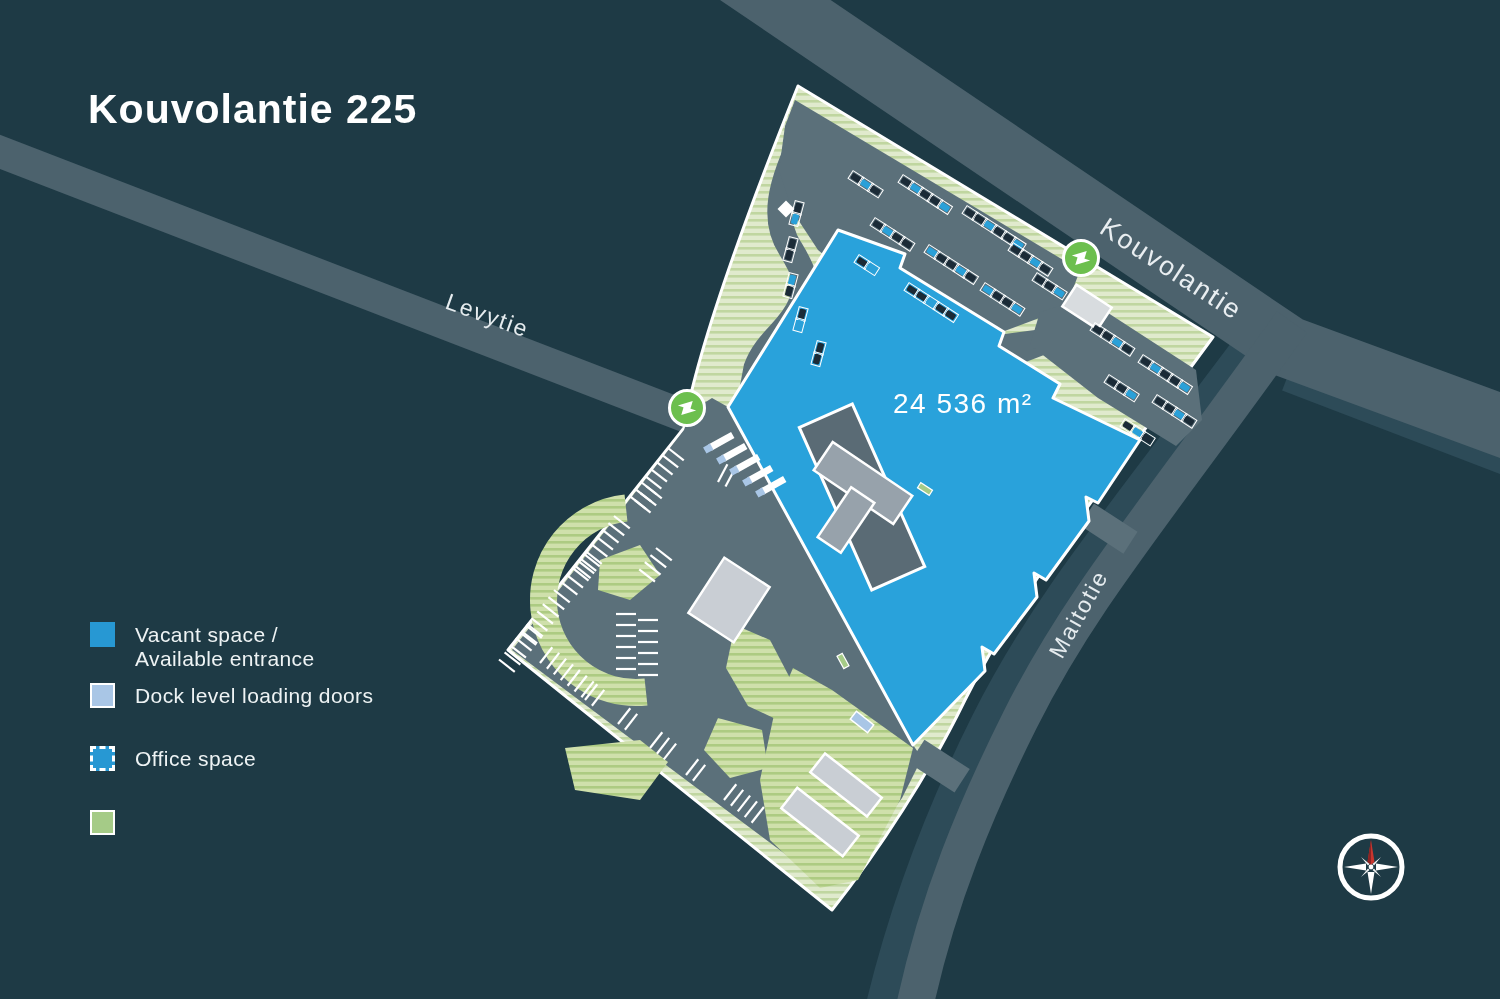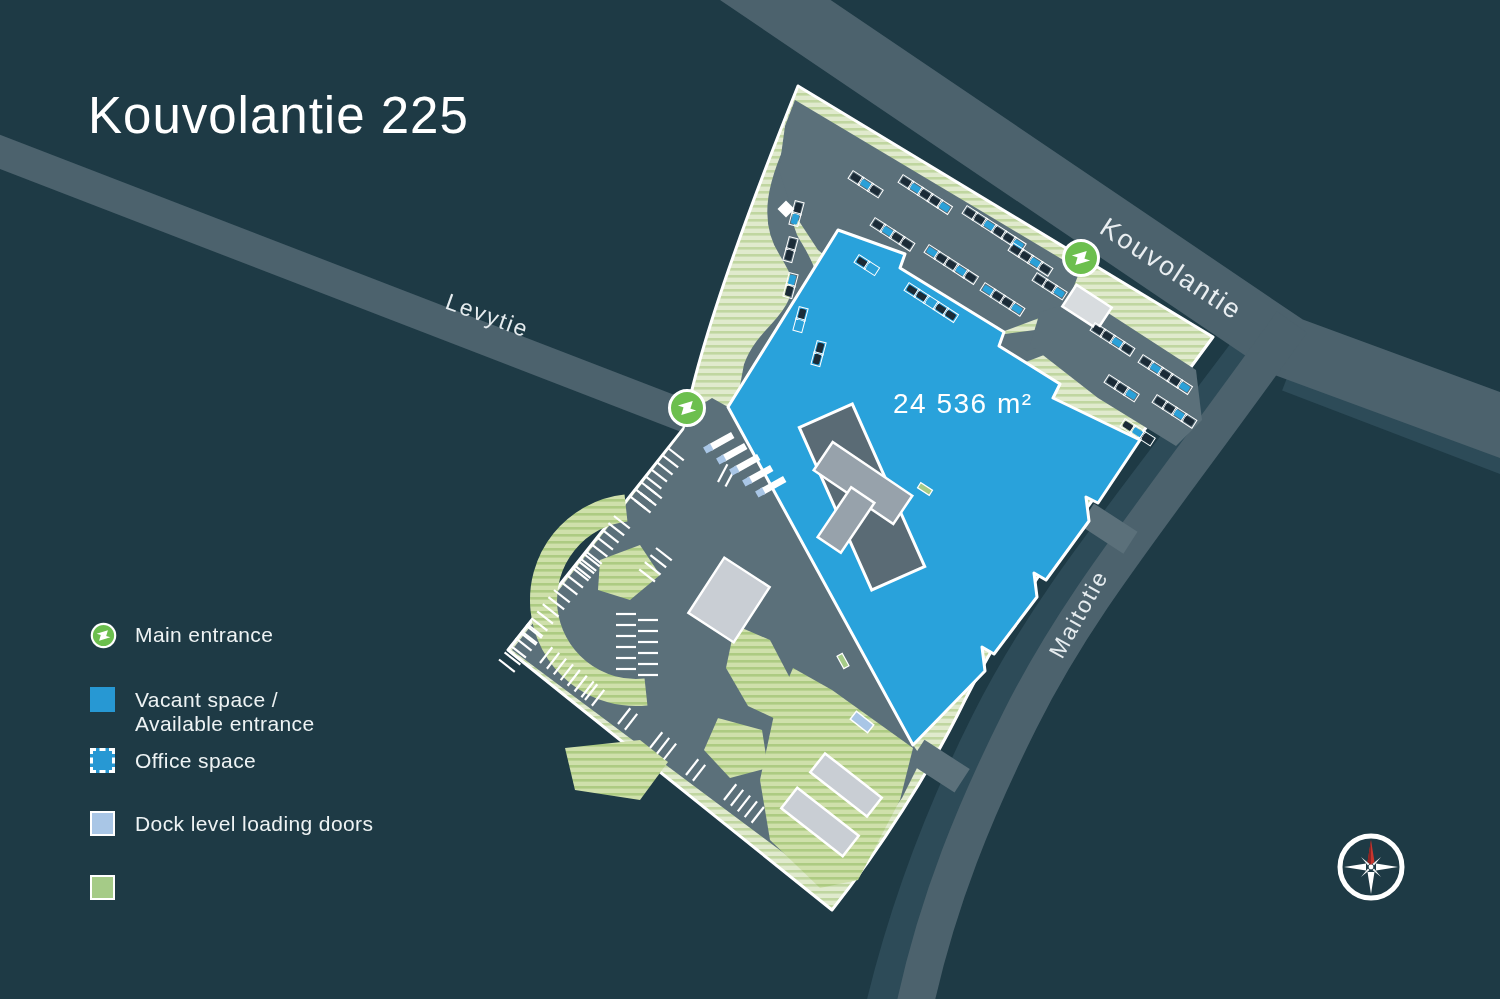--- a/index.html
+++ b/index.html
@@ -1,20 +1,20 @@
 <!DOCTYPE html>
 <html><head>
 <meta charset="utf-8">
 <style>
   html,body{margin:0;padding:0;background:#1e3a45;}
   #stage{position:relative;width:1500px;height:999px;overflow:hidden;
          font-family:"Liberation Sans","DejaVu Sans",sans-serif;background:#1e3a45;}
   #map-svg{position:absolute;left:0;top:0;}
-  .page-title{position:absolute;left:88px;top:86px;color:#ffffff;font-size:51px;
-              font-weight:400;letter-spacing:1px;}
+  .page-title{position:absolute;left:88px;top:86px;color:#ffffff;font-size:41px;
+              font-weight:700;letter-spacing:1px;}
   .legend{position:absolute;left:90px;top:622px;}
   .legend-row{display:flex;align-items:flex-start;margin-bottom:38px;}
   .legend-row .sw{width:25px;height:25px;box-sizing:border-box;margin-right:20px;flex:0 0 auto;}
   .legend-label{color:#eef3f4;font-size:21px;letter-spacing:0.4px;line-height:1.15;padding-top:1px;}
   .sw-vacant{background:#2798d3;}
   .sw-office{background:#2798d3;border:3px dashed #ffffff;}
   .sw-dock{background:#a9c6e6;border:2px solid #ffffff;}
   .sw-ground{background:#a5cb87;border:2px solid #ffffff;}
   .sw-entrance{width:27px;height:27px;margin-right:18px;flex:0 0 auto;}
   svg text{font-family:"Liberation Sans","DejaVu Sans",sans-serif;}
@@ -382,43 +382,33 @@
       <polygon points="-10,10 -3,1.5 -1.5,3"></polygon>
           <polygon points="-10,-10 -1.5,-3 -3,-1.5"></polygon>
     </g>
     <circle r="2.4" fill="#ffffff"></circle>
   </g>
 </svg>
 
 <div class="page-title">Kouvolantie 225</div>
 
 <div class="legend">
-  <div class="legend-row">
-    <svg class="sw-entrance" width="27" height="27" viewBox="-15 -15 30 30">
-      <circle r="13" fill="#6cbf4e" stroke="#ffffff" stroke-width="2.4"></circle>
-      <g transform="rotate(33)" fill="#ffffff">
-        <polygon points="-7.5,2.5 1,-7.5 3,-0.5"></polygon>
-            <polygon points="7.5,-2.5 -1,7.5 -3,0.5"></polygon>
-      </g>
-    </svg>
-    <div class="legend-label">Main entrance</div>
-  </div>
   <div class="legend-row" style="margin-bottom:12px;">
     <div class="sw sw-vacant"></div>
     <div class="legend-label">
       <span>Vacant space /</span><br>
       <span>Available entrance</span>
     </div>
   </div>
   <div class="legend-row">
+    <div class="sw sw-dock"></div>
+    <div class="legend-label">Dock level loading doors</div>
+  </div>
+  <div class="legend-row">
     <div class="sw sw-office"></div>
     <div class="legend-label">Office space</div>
-  </div>
-  <div class="legend-row">
-    <div class="sw sw-dock"></div>
-    <div class="legend-label">Dock level loading doors</div>
   </div>
   <div class="legend-row">
     <div class="sw sw-ground"></div>
   </div>
 </div>
 
 </div>
 
 </body></html>

